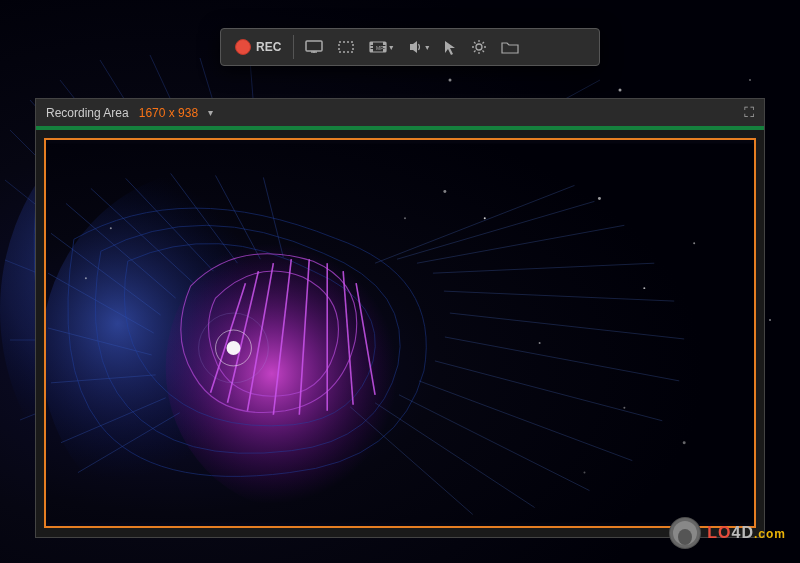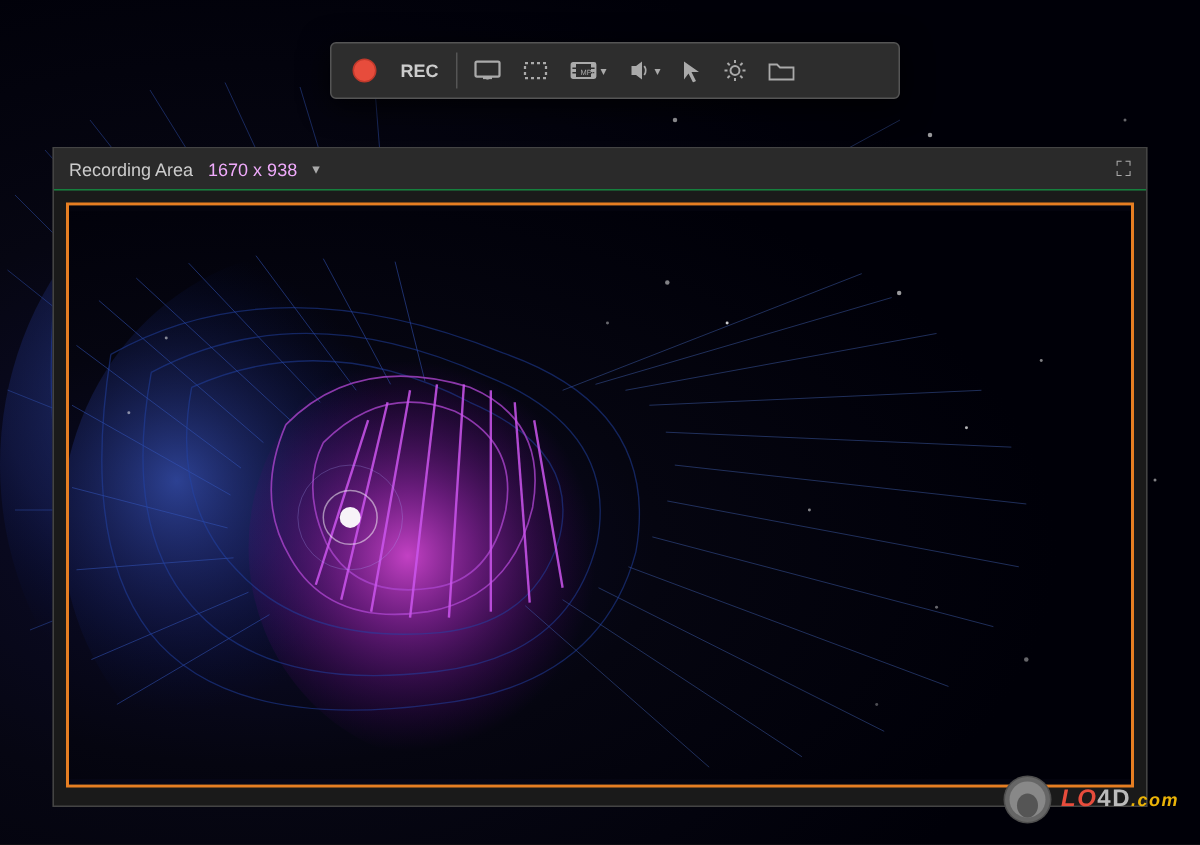--- a/index.html
+++ b/index.html
@@ -67,21 +67,21 @@
     .toolbar-content {
       display: flex;
       align-items: center;
       padding: 6px 8px;
       gap: 4px;
     }
 
     .rec-btn {
       display: flex;
       align-items: center;
-      gap: 16px;
+      gap: 5px;
       background: transparent;
       border: none;
       cursor: pointer;
       padding: 4px 6px;
       border-radius: 3px;
     }
 
     .rec-dot {
       width: 16px;
       height: 16px;
@@ -132,36 +132,36 @@
       border: 1px solid #444;
       z-index: 50;
     }
 
     .panel-header {
       display: flex;
       align-items: center;
       justify-content: space-between;
       background: #2a2a2a;
       padding: 5px 10px;
-      border-bottom: 1px solid #15803d;
+      border-bottom: 4px solid #15803d;
     }
 
     .panel-header-left {
       display: flex;
       align-items: center;
       gap: 10px;
     }
 
     .panel-title {
       color: #ccc;
       font-size: 12px;
     }
 
     .panel-dims {
-      color: #f0abfc;
+      color: #f97316;
       font-size: 12px;
     }
 
     .panel-dropdown {
       color: #aaa;
       font-size: 10px;
       cursor: pointer;
     }
 
     .expand-btn {
@@ -223,21 +223,20 @@
 
     .watermark-text {
       color: #bbb;
       font-size: 16px;
       font-weight: bold;
       letter-spacing: 1px;
     }
 
     .watermark-text span {
       color: #e74c3c;
-      font-style: italic;
     }
   </style>
 </head>
 <body>
 
 <div class="bg-canvas">
   <svg class="jellyfish-svg" viewBox="0 0 800 563" xmlns="http://www.w3.org/2000/svg">
     <defs>
       <radialGradient id="bgGrad" cx="20%" cy="60%" r="70%">
         <stop offset="0%" stop-color="#0d0d2e"></stop>

